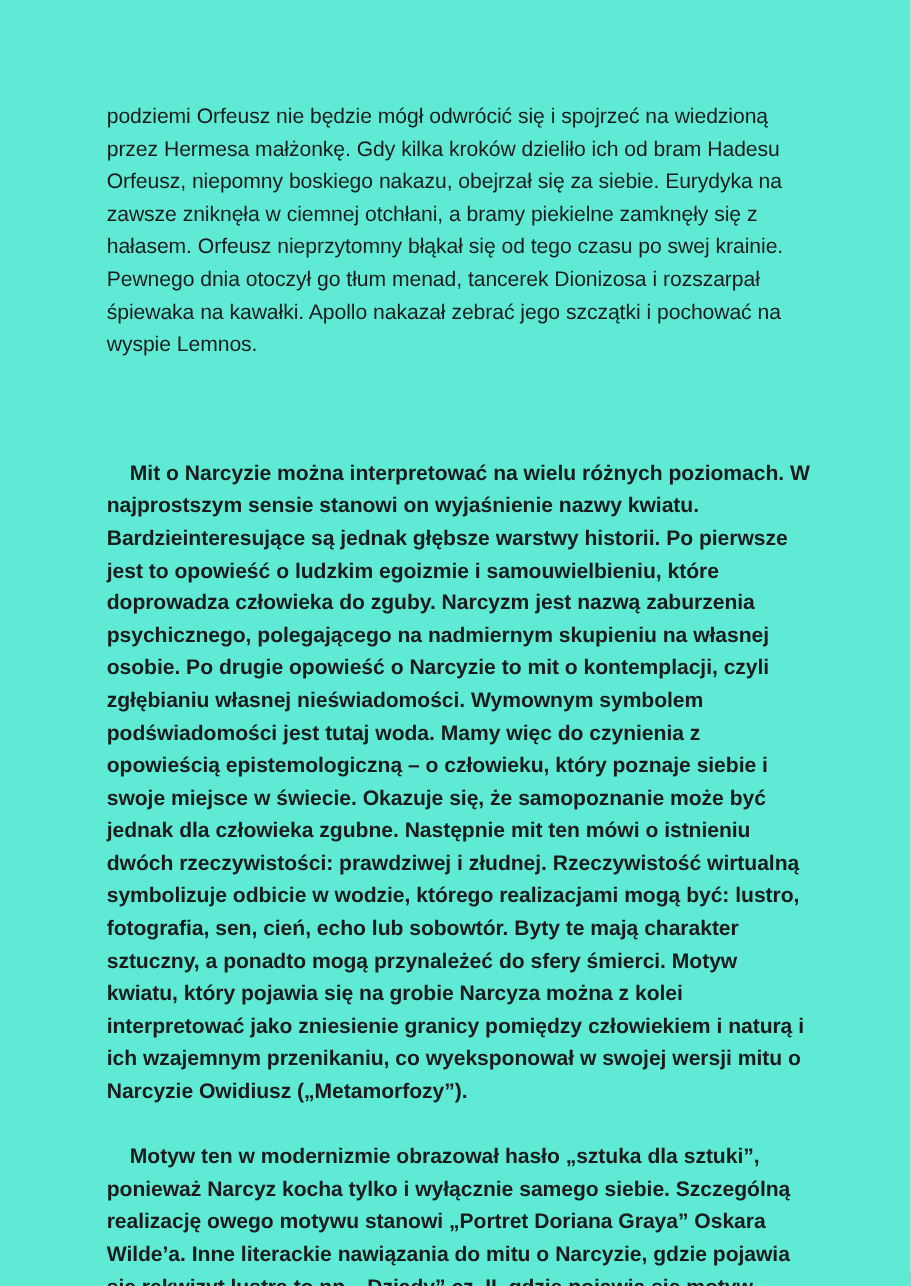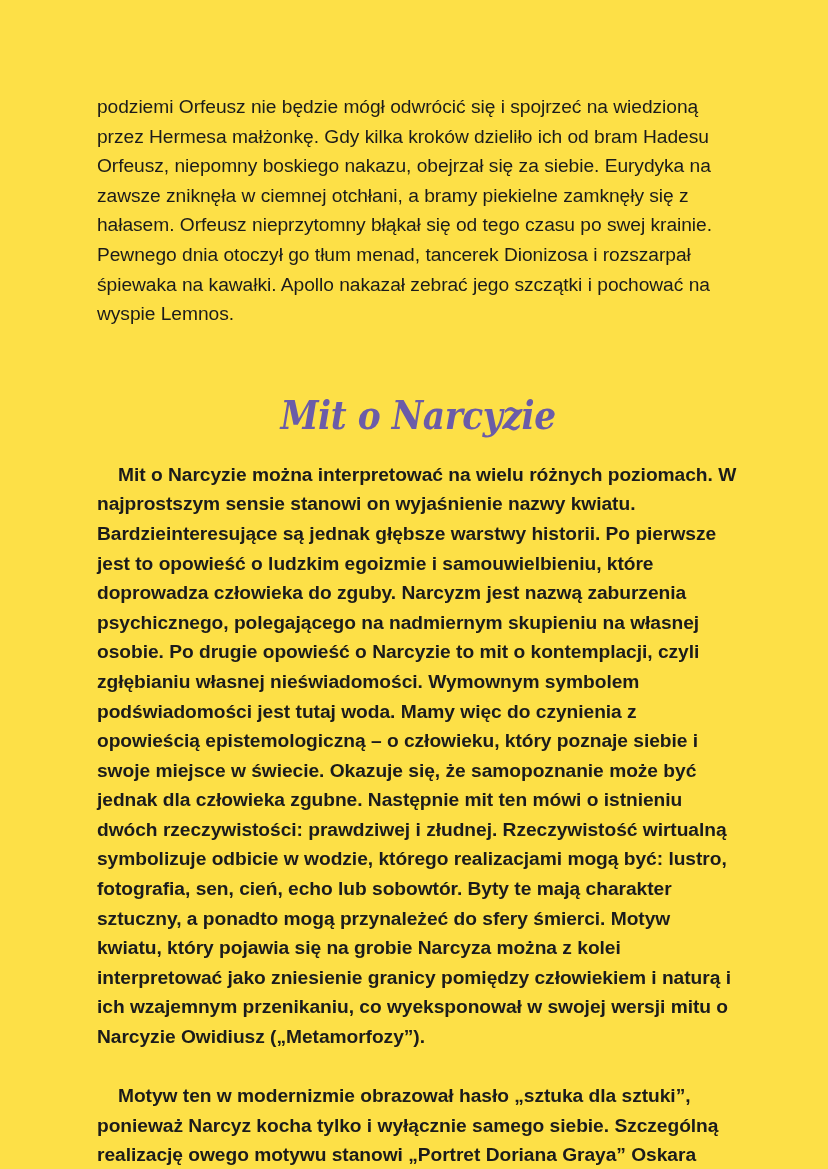--- a/index.html
+++ b/index.html
@@ -11,21 +11,21 @@
     height: 1169px;
     background: #ffffff;
     font-family: "Liberation Sans", sans-serif;
     overflow: hidden;
   }
 
   .page {
     position: relative;
     width: 828px;
     height: 1169px;
-    background: #fde047;
+    background: #5eead4;
     box-sizing: border-box;
   }
 
   .content {
     position: absolute;
     left: 97px;
     top: 92px;
     width: 642px;
   }
 
@@ -86,23 +86,20 @@
 <body>
 
 <div class="page">
 
   <div class="content">
 
     <p class="para no-indent">podziemi Orfeusz nie będzie mógł odwrócić się i spojrzeć na wiedzioną przez Hermesa małżonkę. Gdy kilka kroków dzieliło ich od bram Hadesu Orfeusz, niepomny boskiego nakazu, obejrzał się za siebie. Eurydyka na zawsze zniknęła w ciemnej otchłani, a bramy piekielne zamknęły się z hałasem. Orfeusz nieprzytomny błąkał się od tego czasu po swej krainie. Pewnego dnia otoczył go tłum menad, tancerek Dionizosa i rozszarpał śpiewaka na kawałki. Apollo nakazał zebrać jego szczątki i pochować na wyspie Lemnos.</p>
 
     <div class="gap-after-intro"></div>
 
-    <div class="heading-wrap">
-      <h1 class="heading">Mit o Narcyzie</h1>
-    </div>
 
     <div class="gap-after-heading"></div>
 
     <p class="para indent">Mit o Narcyzie można interpretować na wielu różnych poziomach. W najprostszym sensie stanowi on wyjaśnienie nazwy kwiatu. Bardzieinteresujące są jednak głębsze warstwy historii. Po pierwsze jest to opowieść o ludzkim egoizmie i samouwielbieniu, które doprowadza człowieka do zguby. Narcyzm jest nazwą zaburzenia psychicznego, polegającego na nadmiernym skupieniu na własnej osobie. Po drugie opowieść o Narcyzie to mit o kontemplacji, czyli zgłębianiu własnej nieświadomości. Wymownym symbolem podświadomości jest tutaj woda. Mamy więc do czynienia z opowieścią epistemologiczną – o człowieku, który poznaje siebie i swoje miejsce w świecie. Okazuje się, że samopoznanie może być jednak dla człowieka zgubne. Następnie mit ten mówi o istnieniu dwóch rzeczywistości: prawdziwej i złudnej. Rzeczywistość wirtualną symbolizuje odbicie w wodzie, którego realizacjami mogą być: lustro, fotografia, sen, cień, echo lub sobowtór. Byty te mają charakter sztuczny, a ponadto mogą przynależeć do sfery śmierci. Motyw kwiatu, który pojawia się na grobie Narcyza można z kolei interpretować jako zniesienie granicy pomiędzy człowiekiem i naturą i ich wzajemnym przenikaniu, co wyeksponował w swojej wersji mitu o Narcyzie Owidiusz („Metamorfozy”).</p>
 
     <div class="gap-para"></div>
 
     <p class="para indent">Motyw ten w modernizmie obrazował hasło „sztuka dla sztuki”, ponieważ Narcyz kocha tylko i wyłącznie samego siebie. Szczególną realizację owego motywu stanowi „Portret Doriana Graya” Oskara Wilde’a. Inne literackie nawiązania do mitu o Narcyzie, gdzie pojawia się rekwizyt lustra to np. „Dziady” cz. II, gdzie pojawia się motyw zaklętego</p>
 
   </div>

